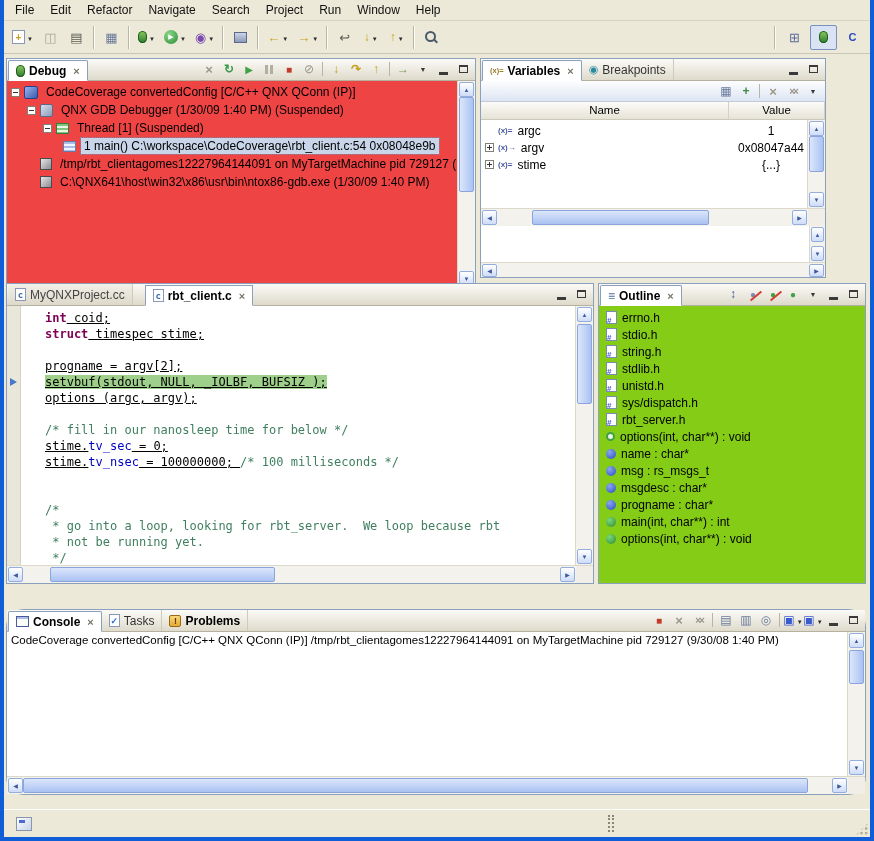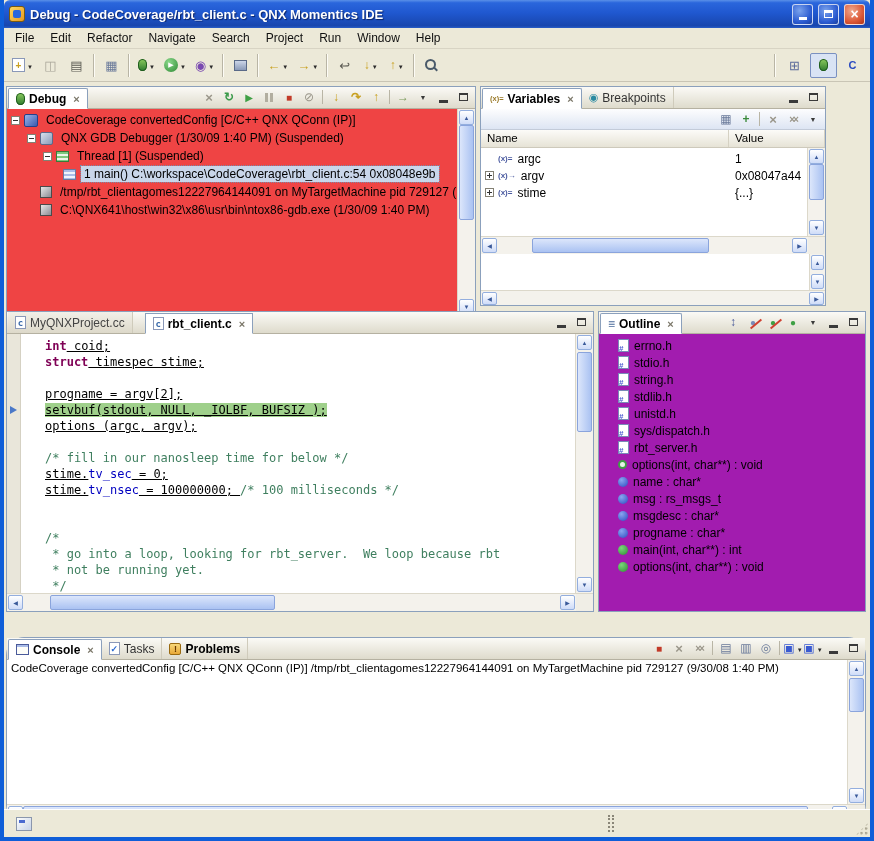--- a/index.html
+++ b/index.html
@@ -49,21 +49,21 @@
   .persp{margin-left:auto;display:flex;align-items:center;gap:2px;}
   .pspbtn{width:27px;height:25px;display:flex;align-items:center;justify-content:center;border:1px solid transparent;border-radius:2px;}
   .pspbtn.active{background:#d9e3f4;border:1px solid #7a90c0;}
   .i-perspopen::before{content:"⊞";font-size:13px;color:#5a6a9a;}
   .i-cpp::before{content:"C";font-weight:bold;font-size:11px;color:#2a4ac0;}
 
   
   .workspace{flex:1;position:relative;background:#ece9d8;}
   .panel{position:absolute;display:flex;flex-direction:column;border:1px solid #8ba0bc;background:#fff;}
   .p-debug{left:2px;top:4px;width:470px;height:248px;}
-  .p-vars{left:476px;top:4px;width:346px;height:220px;}
+  .p-vars{left:476px;top:4px;width:346px;height:220px;text-align:center;}
   .p-editor{left:2px;top:229px;width:588px;height:301px;}
   .p-outline{left:594px;top:229px;width:268px;height:301px;}
   .p-console{left:2px;top:555px;width:860px;height:186px;border-radius:18px;}
   .phead{flex:0 0 22px;display:flex;align-items:flex-end;background:linear-gradient(180deg,#fbfaf6,#dedbcc);border-bottom:1px solid #b5b1a1;padding-left:1px;}
   .vtab{display:flex;align-items:center;gap:4px;height:21px;padding:0 7px;border-right:1px solid #cfcbbb;color:#333;white-space:nowrap;}
   .vtab.active{background:#fff;border:1px solid #8ba0bc;border-bottom-color:#fff;margin-bottom:-1px;font-weight:bold;color:#000;border-radius:2px 2px 0 0;}
   .vtab.emph{font-weight:bold;color:#000;}
   .tabclose::before{content:"×";margin-left:3px;color:#7a7668;font-size:11px;font-weight:bold;}
   .ptools{margin-left:auto;display:flex;align-items:center;gap:2px;padding:0 3px 2px 0;}
   .pbtn{width:18px;height:18px;display:flex;align-items:center;justify-content:center;border:1px solid transparent;border-radius:2px;}
@@ -167,21 +167,21 @@
   .ipmark{position:absolute;left:3px;top:72px;width:0;height:0;border-top:4px solid transparent;border-bottom:4px solid transparent;border-left:7px solid #4a78c8;}
   .code{flex:1;overflow:hidden;padding:4px 0 0 24px;font:12px/16px "DejaVu Sans Mono",monospace;background:#fff;}
   .cline{height:16px;white-space:pre;}
   .kw{color:#7f0055;font-weight:bold;}
   .cmt{color:#3f7f5f;}
   .fld{color:#0000c0;}
   .pln{color:#000;text-decoration:underline;}
   .hlbar{background:#9fd08b;}
 
   
-  .olist{flex:1;overflow:hidden;padding-top:3px;background:#a21caf;padding-left:12px;}
+  .olist{flex:1;overflow:hidden;padding-top:3px;background:#84cc16;}
   .orow{height:17px;display:flex;align-items:center;gap:5px;padding-left:7px;white-space:nowrap;overflow:hidden;}
   .i-include{width:11px;height:13px;background:#fff;border:1px solid #7a8ab8;flex:none;}
   .i-include::before{content:"#";font-size:8px;font-weight:bold;color:#4a5ad0;}
   .i-funcdecl{width:9px;height:9px;border-radius:50%;border:2px solid #3fa045;background:#e8f4e8;flex:none;}
   .i-func{width:10px;height:10px;border-radius:50%;background:radial-gradient(circle at 35% 30%,#7ad87a,#2e8a34);flex:none;}
   .i-varblue{width:10px;height:10px;border-radius:50%;background:radial-gradient(circle at 35% 30%,#8aa6f0,#2a4ac0);flex:none;}
 
   
   .con-main{flex:1;display:flex;flex-direction:column;min-width:0;background:#fff;}
   .conmsg{flex:0 0 17px;padding:2px 4px 0;font-size:11.5px;white-space:nowrap;overflow:hidden;color:#000;}
@@ -194,33 +194,20 @@
   .trimdots{position:absolute;left:604px;top:5px;height:17px;width:6px;border-left:2px dotted #8a8678;border-right:2px dotted #8a8678;}
   .grip{position:absolute;right:1px;bottom:1px;width:14px;height:14px;
     background:radial-gradient(circle at 2px 2px,#aaa692 1.1px,transparent 1.5px);background-size:4.5px 4.5px;
     clip-path:polygon(100% 0,100% 100%,0 100%);}
 </style>
 </head>
 <body>
 
 <div class="window">
 
-  <div class="titlebar">
-    <span class="appicon"></span>
-    <span class="wtitle">Debug - CodeCoverage/rbt_client.c - QNX Momentics IDE</span>
-    <span class="wbtn">
-        <span class="g-min"></span>
-      </span>
-    <span class="wbtn">
-        <span class="g-restore"></span>
-      </span>
-    <span class="wbtn close">
-        <span class="g-close"></span>
-      </span>
-  </div>
 
   <div class="menubar">
     <span class="mitem">File</span>
     <span class="mitem">Edit</span>
     <span class="mitem">Refactor</span>
     <span class="mitem">Navigate</span>
     <span class="mitem">Search</span>
     <span class="mitem">Project</span>
     <span class="mitem">Run</span>
     <span class="mitem">Window</span>

